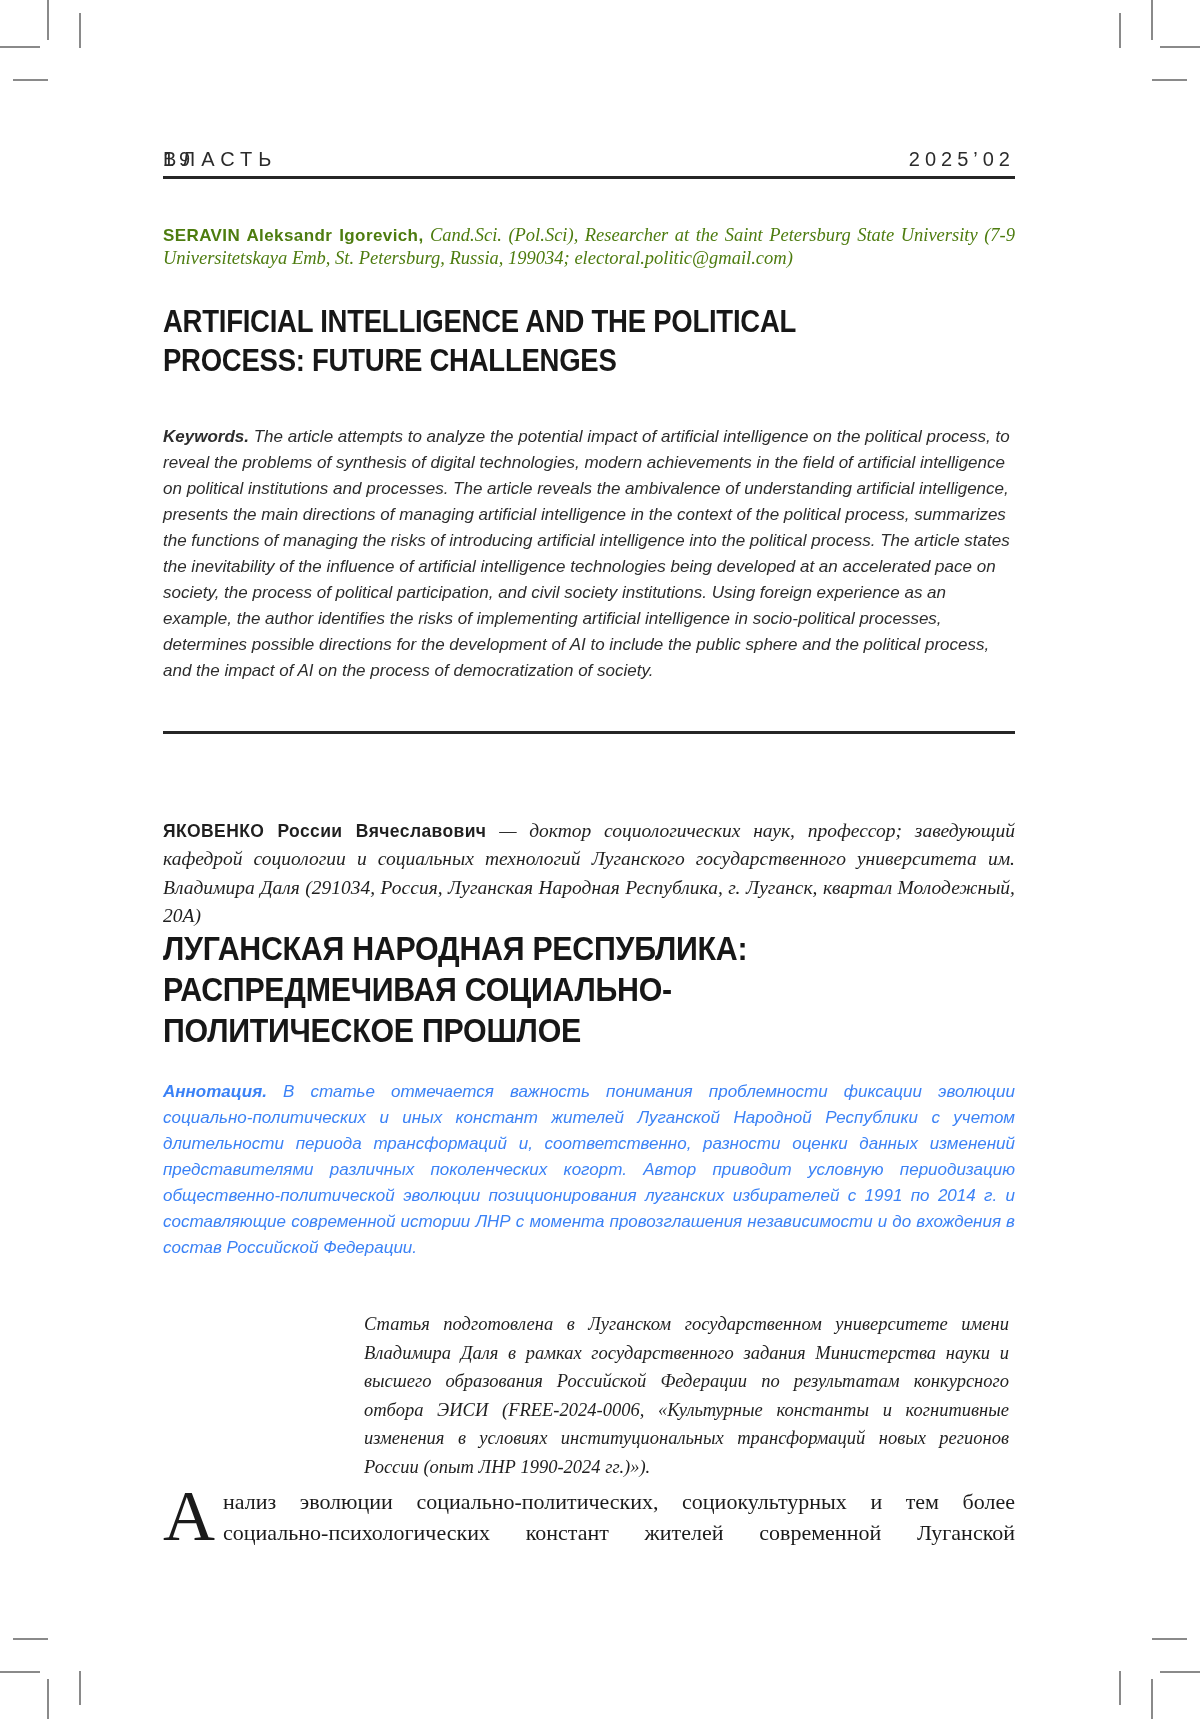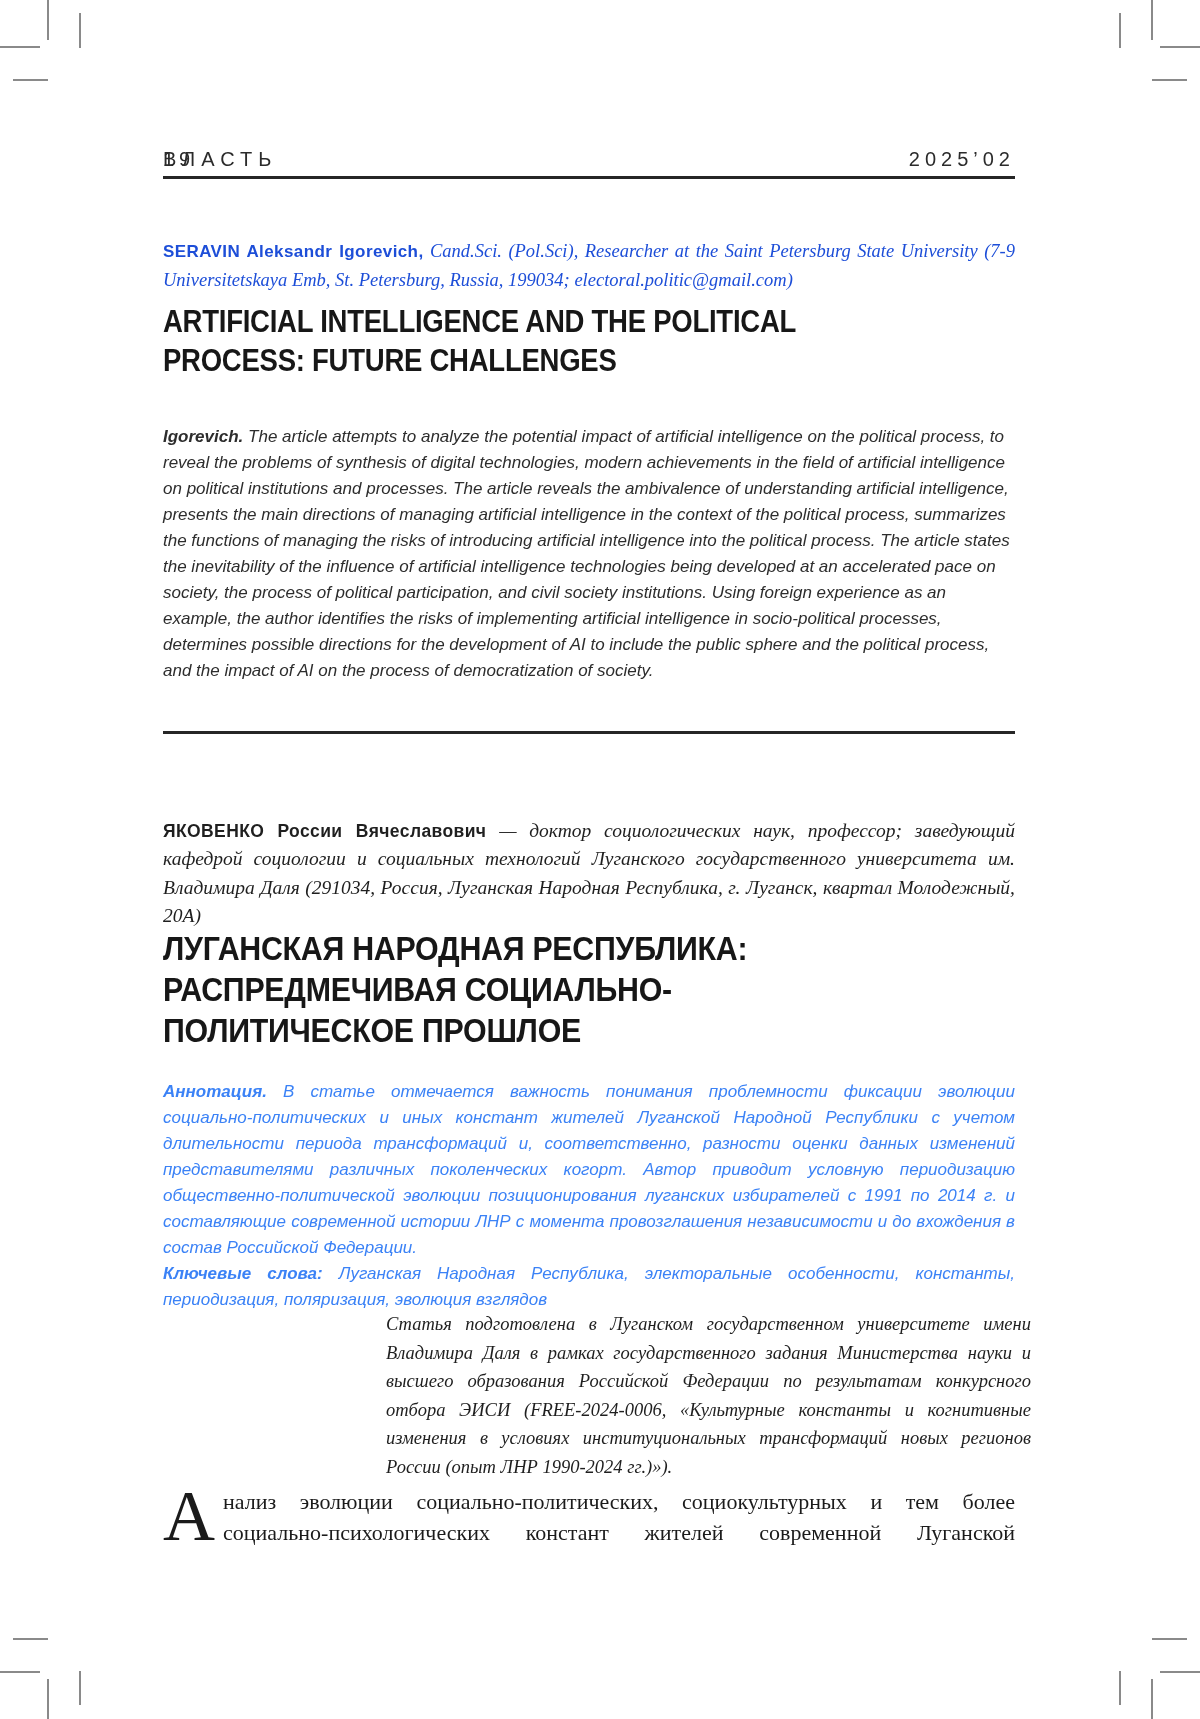--- a/index.html
+++ b/index.html
@@ -14,22 +14,22 @@
 
   
   .header-row { top:148px; display:flex; justify-content:space-between; align-items:baseline;
     font-size:20px; color:#2b2b2b; letter-spacing:5px; }
   .header-center { position:absolute; left:0; right:0; text-align:left; letter-spacing:6px; }
   .header-left { position:relative; z-index:1; }
   .header-right { position:relative; z-index:1;margin-left:43px; }
   .header-rule { top:176px; height:3px; background:#262626; }
 
   
-  .author-en { top:237px; font-family:"Liberation Serif", serif; font-style:italic;
-    font-size:18.5px; line-height:29px; text-align:justify; color:#1d4ed8; }
+  .author-en { top:224px; font-family:"Liberation Serif", serif; font-style:italic;
+    font-size:18.5px; line-height:22px; text-align:justify; color:#4d7c0f; }
   .author-name { font-family:"Liberation Sans", sans-serif; font-style:normal; font-weight:bold;
     font-size:17px; letter-spacing:0.4px; }
 
   
   .title-en { top:302px; font-weight:bold; font-size:32px; line-height:39px; color:#171717;
     transform:scaleX(0.86); transform-origin:left top; white-space:nowrap; letter-spacing:-0.3px; }
   .title-ru { top:928px; font-weight:bold; font-size:33px; line-height:41px; color:#171717;
     transform:scaleX(0.92); transform-origin:left top; white-space:nowrap; letter-spacing:-0.3px; }
 
   
@@ -39,21 +39,21 @@
   .abstract p, .annotation p, .author-en p, .funding p, .body-text p { margin:0; }
 
   .divider { top:731px; height:3px; background:#262626; }
 
   
   .author-ru { top:797px; font-family:"Liberation Serif", serif; font-style:italic;
     font-size:19.5px; line-height:28.5px; text-align:justify; color:#1f1f1f; }
   .author-ru .author-name { font-size:17.5px; }
 
   
-  .funding { position:absolute; left:386px; top:1310px; width:645px;
+  .funding { position:absolute; left:364px; top:1310px; width:645px;
     font-family:"Liberation Serif", serif; font-style:italic; font-size:18.5px;
     line-height:28.5px; text-align:justify; color:#1f1f1f; }
 
   
   .body-text { top:1486px; font-family:"Liberation Serif", serif; font-size:22px;
     line-height:31px; text-align:justify; text-align-last:justify; color:#1b1b1b; }
   .dropcap { float:left; font-size:72px; line-height:56px; padding:2px 8px 0 0;
     font-family:"Liberation Serif", serif; color:#1b1b1b; }
 </style>
 </head>
@@ -95,21 +95,21 @@
     </p>
   </div>
 
   <div class="col title-en">
     <div>ARTIFICIAL INTELLIGENCE AND THE POLITICAL</div>
     <div>PROCESS: FUTURE CHALLENGES</div>
   </div>
 
   <div class="col abstract">
     <p>
-      <span class="blabel">Igorevich.</span>
+      <span class="blabel">Keywords.</span>
       <span>The article attempts to analyze the potential impact of artificial intelligence on the political process, to reveal the problems of synthesis of digital technologies, modern achievements in the field of artificial intelligence on political institutions and processes. The article reveals the ambivalence of understanding artificial intelligence, presents the main directions of managing artificial intelligence in the context of the political process, summarizes the functions of managing the risks of introducing artificial intelligence into the political process. The article states the inevitability of the influence of artificial intelligence technologies being developed at an accelerated pace on society, the process of political participation, and civil society institutions. Using foreign experience as an example, the author identifies the risks of implementing artificial intelligence in socio-political processes, determines possible directions for the development of AI to include the public sphere and the political process, and the impact of AI on the process of democratization of society.</span>
     </p>
   </div>
 
   <div class="col divider"></div>
 
   <div class="col author-ru">
     <p>
       <span class="author-name">ЯКОВЕНКО России Вячеславович</span>
       <span>— доктор социологических наук, профессор; заведующий кафедрой социологии и социальных технологий Луганского государственного университета им. Владимира Даля (291034, Россия, Луганская Народная Республика, г. Луганск, квартал Молодежный, 20А)</span>
@@ -120,24 +120,20 @@
     <div>ЛУГАНСКАЯ НАРОДНАЯ РЕСПУБЛИКА:</div>
     <div>РАСПРЕДМЕЧИВАЯ СОЦИАЛЬНО-</div>
     <div>ПОЛИТИЧЕСКОЕ ПРОШЛОЕ</div>
   </div>
 
   <div class="col annotation">
     <p>
       <span class="blabel">Аннотация.</span>
       <span>В статье отмечается важность понимания проблемности фиксации эволюции социально-политических и иных констант жителей Луганской Народной Республики с учетом длительности периода трансформаций и, соответственно, разности оценки данных изменений представителями различных поколенческих когорт. Автор приводит условную периодизацию общественно-политической эволюции позиционирования луганских избирателей с 1991 по 2014 г. и составляющие современной истории ЛНР с момента провозглашения независимости и до вхождения в состав Российской Федерации.</span>
     </p>
-    <p>
-      <span class="blabel">Ключевые слова:</span>
-      <span>Луганская Народная Республика, электоральные особенности, константы, периодизация, поляризация, эволюция взглядов</span>
-    </p>
   </div>
 
   <div class="funding">
     <p>Статья подготовлена в Луганском государственном университете имени Владимира Даля в рамках государственного задания Министерства науки и высшего образования Российской Федерации по результатам конкурсного отбора ЭИСИ (FREE-2024-0006, «Культурные константы и когнитивные изменения в условиях институциональных трансформаций новых регионов России (опыт ЛНР 1990-2024 гг.)»).</p>
   </div>
 
   <div class="col body-text">
     <p>
       <span class="dropcap">А</span><span>нализ эволюции социально-политических, социокультурных и тем более социально-психологических констант жителей современной Луганской</span>
     </p>

